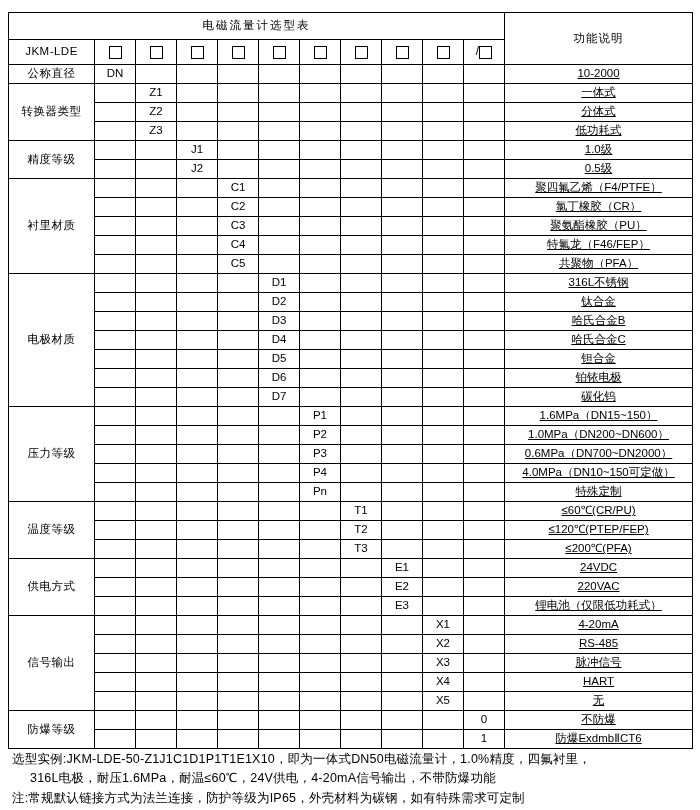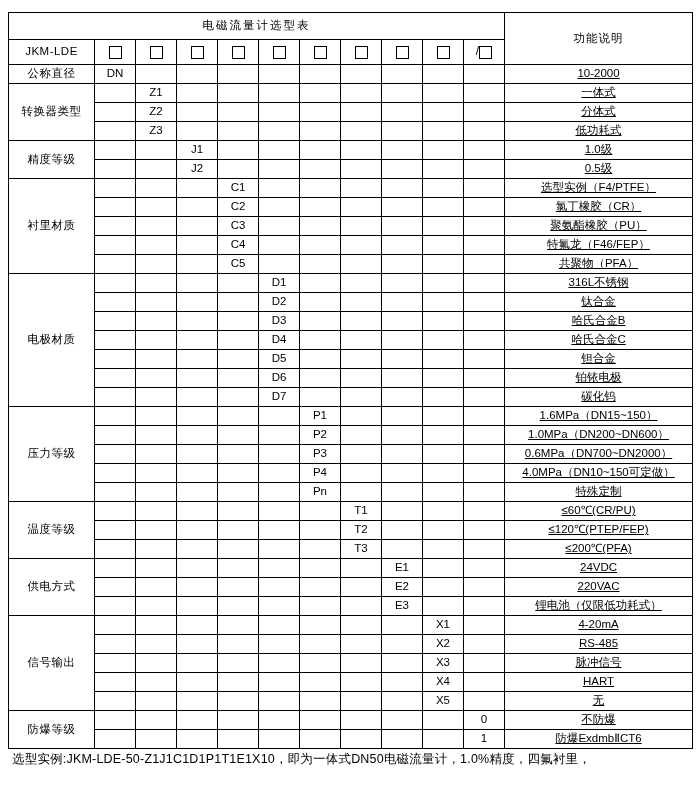--- a/index.html
+++ b/index.html
@@ -212,21 +212,21 @@
           <td>&nbsp;</td>
           <td>&nbsp;</td>
           <td>&nbsp;</td>
           <td class="code">C1</td>
           <td>&nbsp;</td>
           <td>&nbsp;</td>
           <td>&nbsp;</td>
           <td>&nbsp;</td>
           <td>&nbsp;</td>
           <td>&nbsp;</td>
-          <td class="desc">选型实例（F4/PTFE）</td>
+          <td class="desc">聚四氟乙烯（F4/PTFE）</td>
         </tr>
         <tr>
           <td>&nbsp;</td>
           <td>&nbsp;</td>
           <td>&nbsp;</td>
           <td class="code">C2</td>
           <td>&nbsp;</td>
           <td>&nbsp;</td>
           <td>&nbsp;</td>
           <td>&nbsp;</td>
@@ -602,14 +602,16 @@
           <td>&nbsp;</td>
           <td>&nbsp;</td>
           <td class="code">1</td>
           <td class="desc">防爆ExdmbⅡCT6</td>
         </tr>
       </tbody>
   </table>
 
   <div class="notes">
     <div>选型实例:JKM-LDE-50-Z1J1C1D1P1T1E1X10，即为一体式DN50电磁流量计，1.0%精度，四氟衬里，</div>
+    <div class="indent">316L电极，耐压1.6MPa，耐温≤60℃，24V供电，4-20mA信号输出，不带防爆功能</div>
+    <div>注:常规默认链接方式为法兰连接，防护等级为IP65，外壳材料为碳钢，如有特殊需求可定制</div>
   </div>
 </div>
 
 </body></html>

